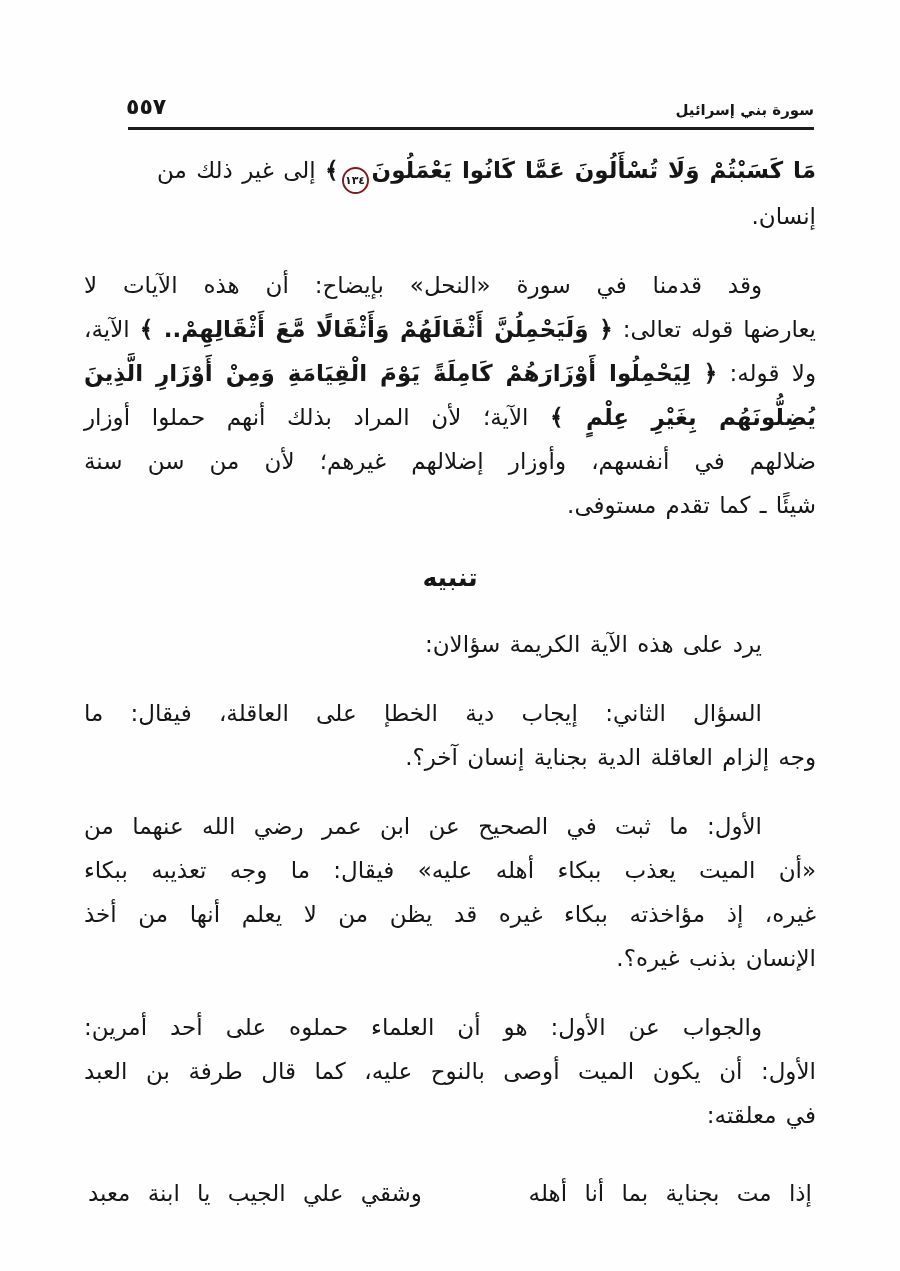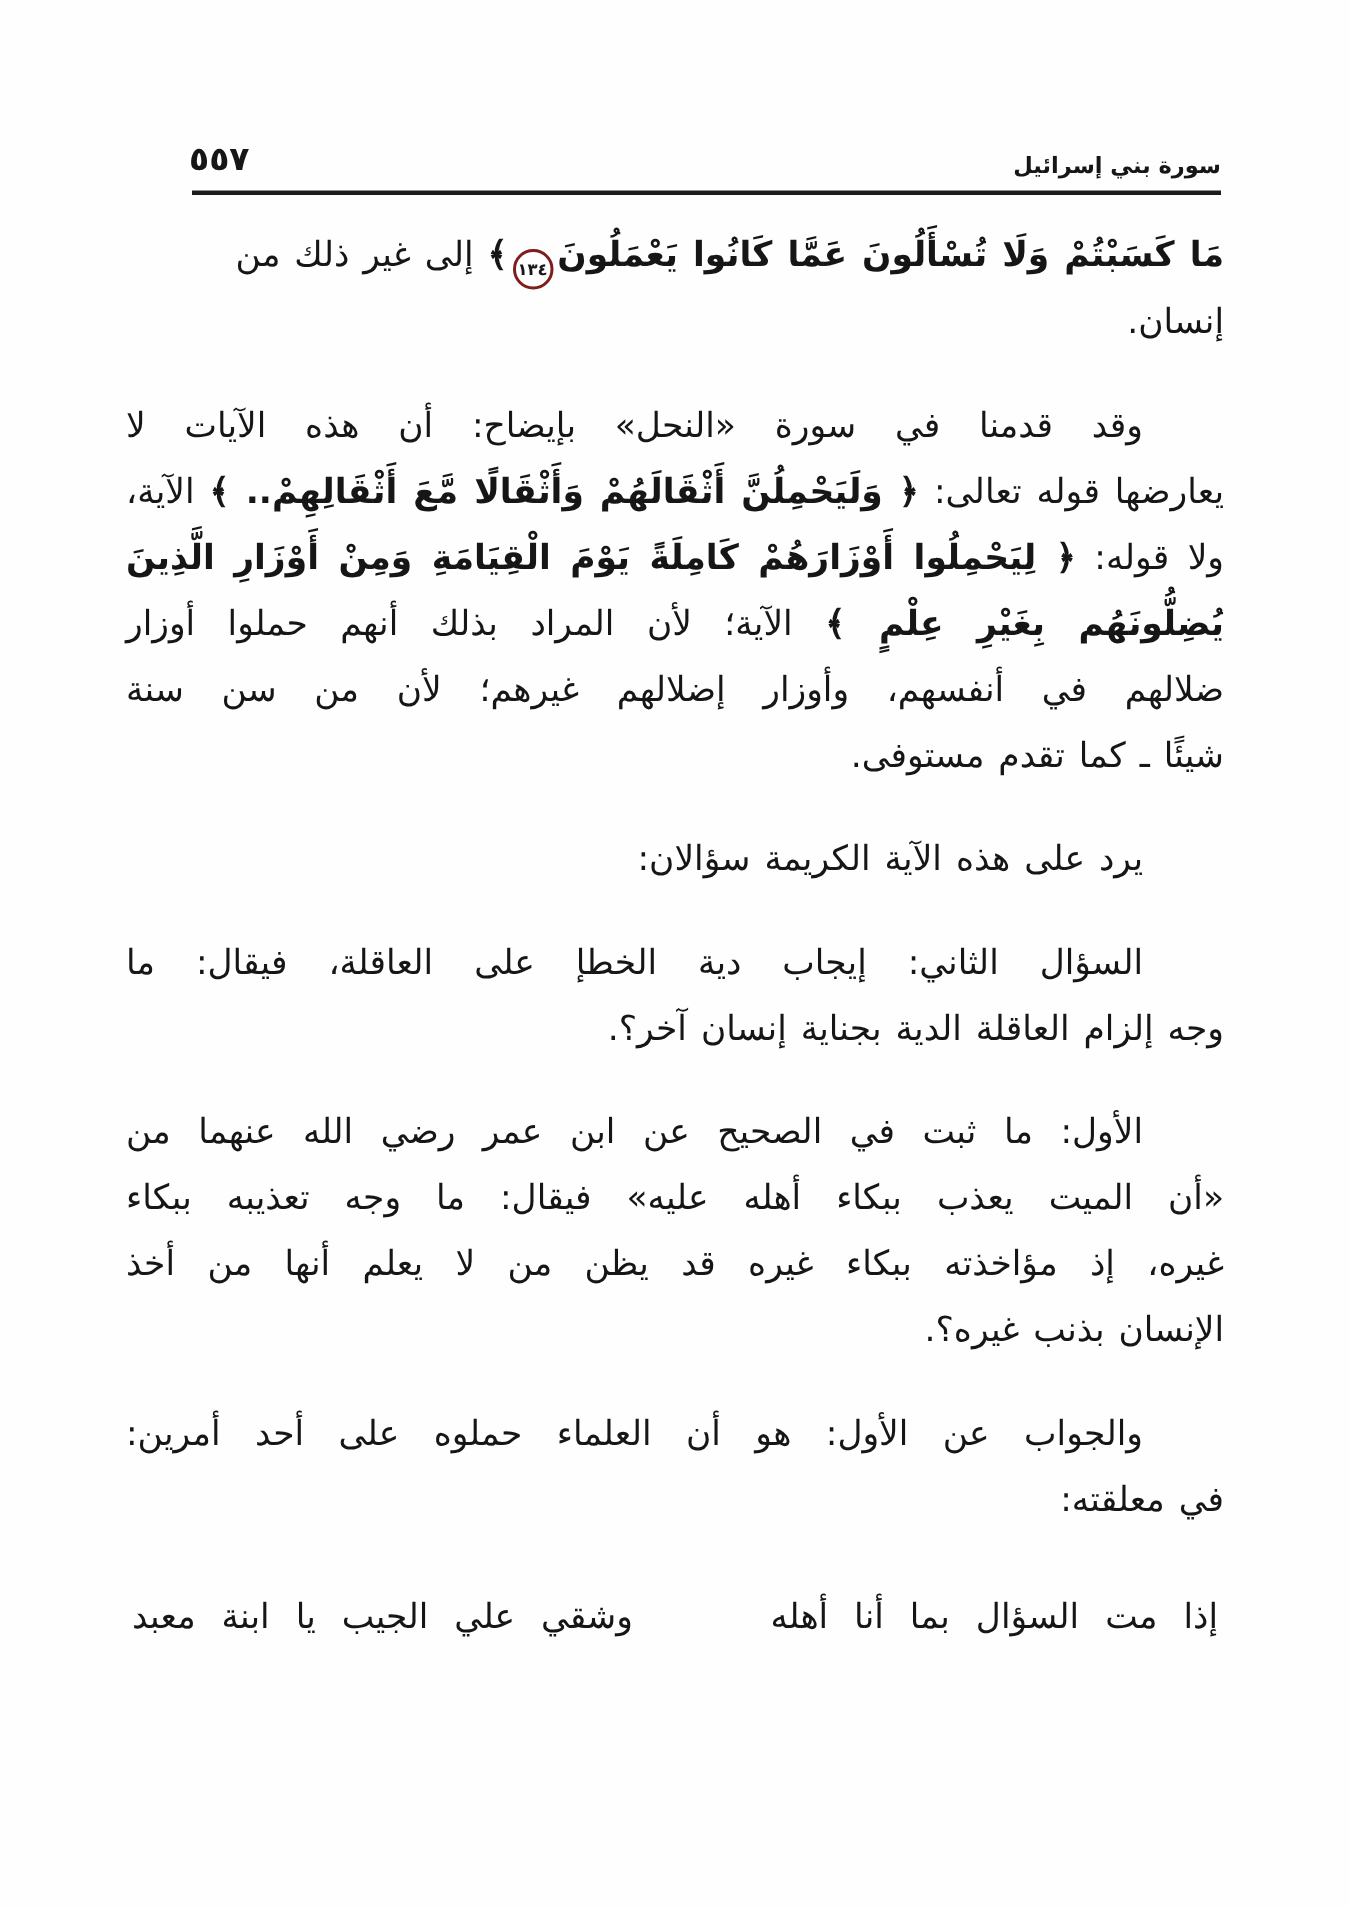--- a/index.html
+++ b/index.html
@@ -110,41 +110,43 @@
 
     <div class="para">
       <div class="line indent">وقد قدمنا في سورة «النحل» بإيضاح: أن هذه الآيات لا</div>
       <div class="line"><span>يعارضها قوله تعالى: </span><span class="quran">﴿ وَلَيَحْمِلُنَّ أَثْقَالَهُمْ وَأَثْقَالًا مَّعَ أَثْقَالِهِمْ.. ﴾</span><span> الآية،</span></div>
       <div class="line"><span>ولا قوله: </span><span class="quran">﴿ لِيَحْمِلُوا أَوْزَارَهُمْ كَامِلَةً يَوْمَ الْقِيَامَةِ وَمِنْ أَوْزَارِ الَّذِينَ</span></div>
       <div class="line"><span class="quran">يُضِلُّونَهُم بِغَيْرِ عِلْمٍ ﴾</span><span> الآية؛ لأن المراد بذلك أنهم حملوا أوزار</span></div>
       <div class="line">ضلالهم في أنفسهم، وأوزار إضلالهم غيرهم؛ لأن من سن سنة</div>
       <div class="line end">شيئًا ـ كما تقدم مستوفى.</div>
     </div>
 
+    <div class="section-heading">تنبيه</div>
 
     <div class="para">
       <div class="line end indent">يرد على هذه الآية الكريمة سؤالان:</div>
     </div>
 
     <div class="para">
       <div class="line indent">السؤال الثاني: إيجاب دية الخطإ على العاقلة، فيقال: ما</div>
       <div class="line end">وجه إلزام العاقلة الدية بجناية إنسان آخر؟.</div>
     </div>
 
     <div class="para">
       <div class="line indent">الأول: ما ثبت في الصحيح عن ابن عمر رضي الله عنهما من</div>
       <div class="line">«أن الميت يعذب ببكاء أهله عليه» فيقال: ما وجه تعذيبه ببكاء</div>
       <div class="line">غيره، إذ مؤاخذته ببكاء غيره قد يظن من لا يعلم أنها من أخذ</div>
       <div class="line end">الإنسان بذنب غيره؟.</div>
     </div>
 
     <div class="para">
       <div class="line indent">والجواب عن الأول: هو أن العلماء حملوه على أحد أمرين:</div>
+      <div class="line">الأول: أن يكون الميت أوصى بالنوح عليه، كما قال طرفة بن العبد</div>
       <div class="line end">في معلقته:</div>
     </div>
 
     <div class="verse">
-      <span class="hemistich">إذا مت السؤال بما أنا أهله</span>
+      <span class="hemistich">إذا مت بجناية بما أنا أهله</span>
       <span class="hemistich">وشقي علي الجيب يا ابنة معبد</span>
     </div>
 
   </div>
 </div>
 
 </body></html>

